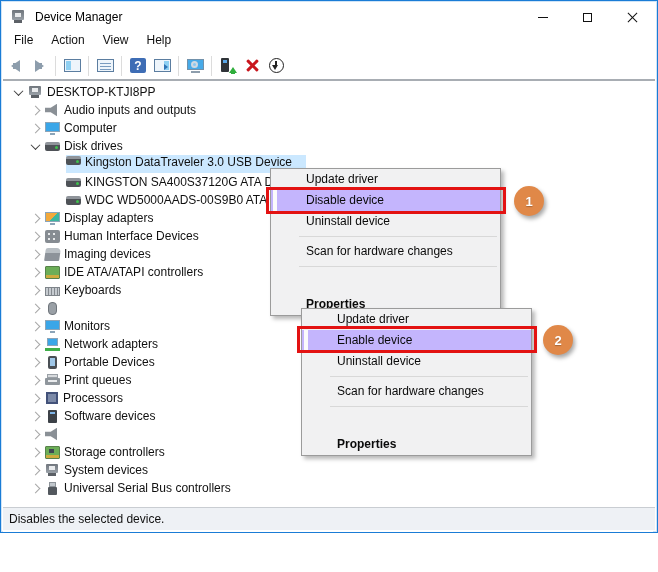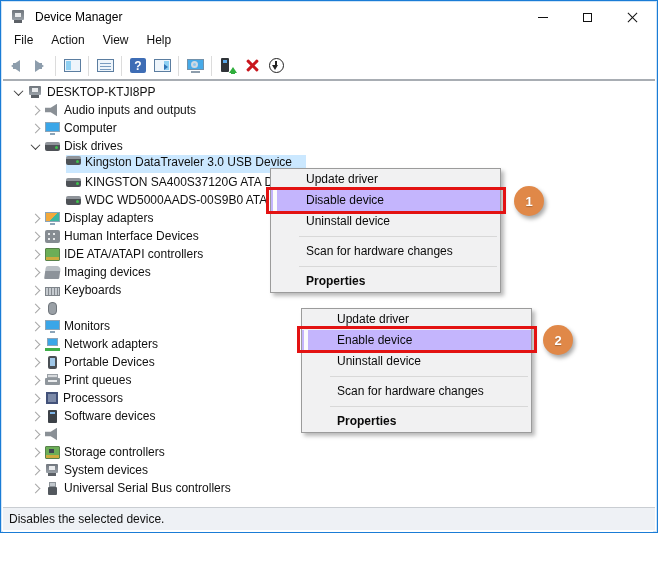--- a/index.html
+++ b/index.html
@@ -130,21 +130,21 @@
   .statusbar { position:absolute; left:2px; right:2px; bottom:2px; height:23px;
                background:#eef1f5; border-top:1px solid #c9cdd2; display:flex; align-items:center;
                font-size:12px; color:#111; padding-left:6px; }
 
   
   .cmenu { position:absolute; width:231px; background:#f1f1f2; border:1px solid #9b9b9b;
            box-shadow:3px 3px 4px rgba(0,0,0,.28); z-index:20; font-size:12px; color:#0a0a0a; }
   .cm1 { left:269px; top:167px; }
   .cm2 { left:300px; top:307px; }
   .mitem { height:21px; line-height:21px; padding-left:35px; position:relative; }
-  .mitem.bold { font-weight:bold; }
+  .mitem.bold { font-weight:bold;margin-top:23px; }
   .mitem.hl { background:#c4b5fd; }
   .mitem.hl::before { content:""; position:absolute; left:2px; top:0; bottom:0; width:4px; background:#fbfbfb; }
   .msep { height:9px; position:relative; }
   .msep::after { content:""; position:absolute; left:28px; right:3px; top:4px; border-top:1px solid #d8d8d8; }
 
   
   .redbox { position:absolute; border:3px solid #e31212; z-index:30; }
   .rb1 { left:265px; top:186px; width:240px; height:27px; }
   .rb2 { left:296px; top:325px; width:240px; height:27px; }
   .callout { position:absolute; width:30px; height:30px; border-radius:50%; background:#e08848;
@@ -310,28 +310,28 @@
     </div>
 
     <div class="trow lvl1">
       <span class="chev"></span>
       <span class="ti ti-hid"></span>
       <span class="tlabel">Human Interface Devices</span>
     </div>
 
     <div class="trow lvl1">
       <span class="chev"></span>
+      <span class="ti ti-scanner"></span>
+      <span class="tlabel">Imaging devices</span>
+    </div>
+
+    <div class="trow lvl1">
+      <span class="chev"></span>
       <span class="ti ti-card"></span>
       <span class="tlabel">IDE ATA/ATAPI controllers</span>
-    </div>
-
-    <div class="trow lvl1">
-      <span class="chev"></span>
-      <span class="ti ti-scanner"></span>
-      <span class="tlabel">Imaging devices</span>
     </div>
 
     <div class="trow lvl1">
       <span class="chev"></span>
       <span class="ti ti-keyboard"></span>
       <span class="tlabel">Keyboards</span>
     </div>
 
     <div class="trow lvl1">
       <span class="chev"></span>

